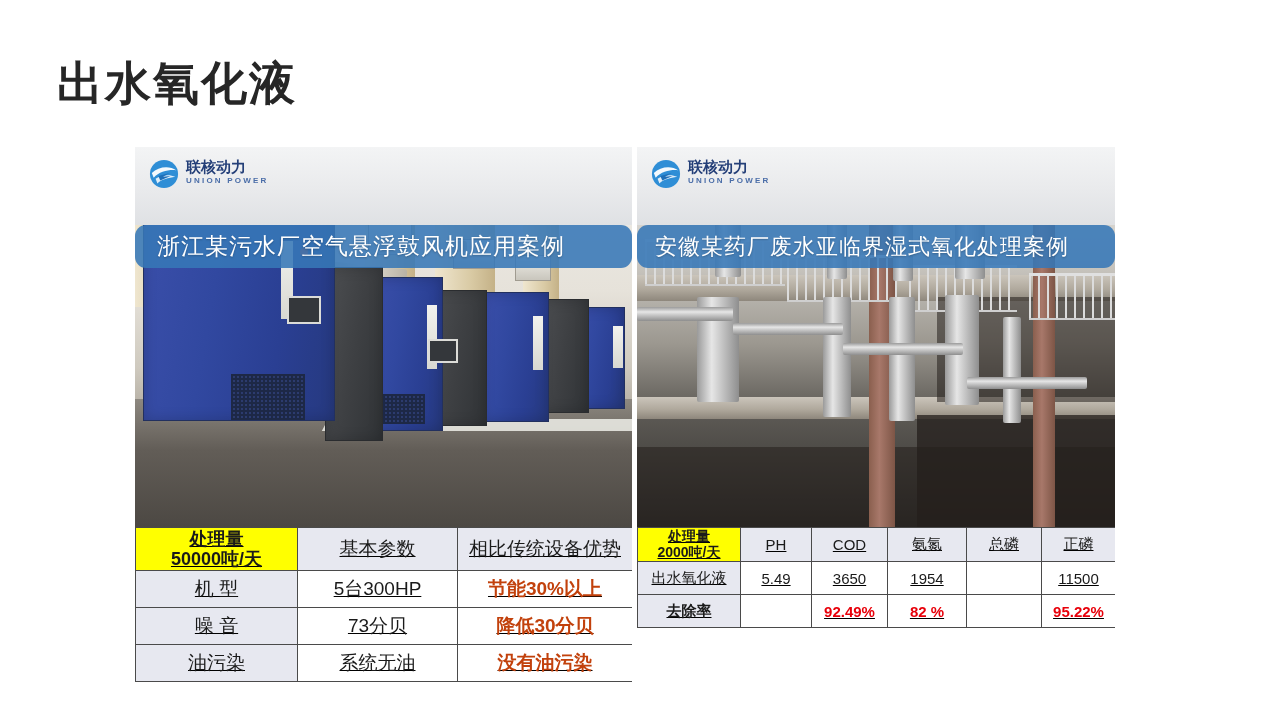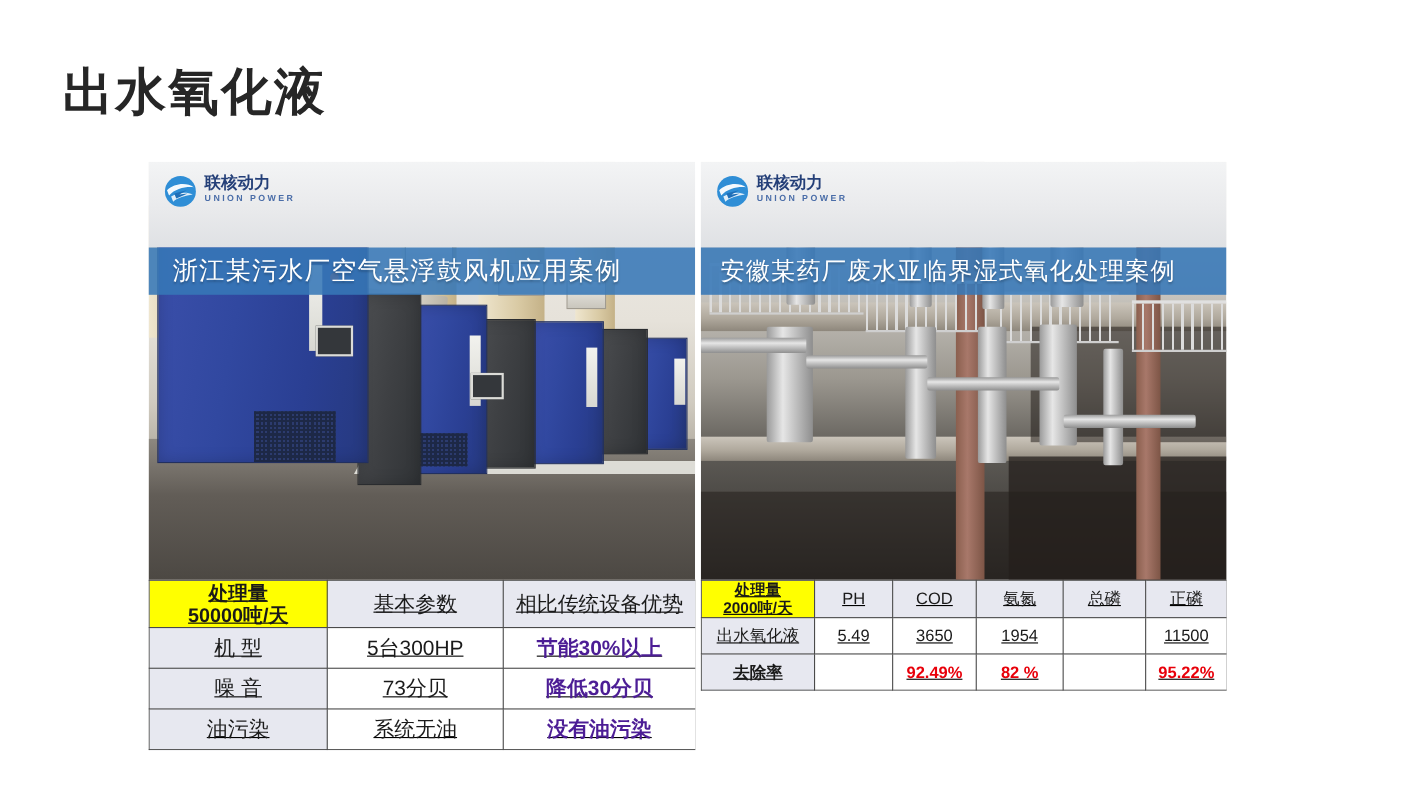--- a/index.html
+++ b/index.html
@@ -163,20 +163,21 @@
   
   .banner {
     position: absolute;
     left: 0; right: 0;
     top: 78px;
     height: 43px;
     background: rgba(55,119,183,0.88);
     display: flex;
     align-items: center;
     z-index: 6;
+    border-radius: 11px;
   }
   .banner-text {
     color: #ffffff;
     font-size: 23px;
     letter-spacing: 1px;
     padding-left: 22px;
     white-space: nowrap;
     text-shadow: 0 1px 2px rgba(0,0,0,.25);
   }
   .case-panel.right .banner-text { font-size: 22px; padding-left: 18px; }
@@ -196,21 +197,21 @@
     color: #1a1a1a;
     background: #ffffff;
   }
   
   .tbl-left td { height: 34px; font-size: 19px; }
   .tbl-left td.first-col { background:#e7e8f0;margin-top:31px; }
   .tbl-left td.head { background:#e7e8f0; font-size:19px; }
   .tbl-left td.yellow {
     background:#ffff00; font-weight:bold; font-size:18px; line-height:1.12; padding:1px 0;
   }
-  .tbl-left td.adv { color:#4c1d95; font-weight:bold; font-size:19px; }
+  .tbl-left td.adv { color:#c2410c; font-weight:bold; font-size:19px; }
 
   
   .tbl-right td { height: 30px; font-size: 15px; }
   .tbl-right td.first-col { background:#e7e8f0; font-size:15px; }
   .tbl-right td.head { background:#e7e8f0; font-size:15px; }
   .tbl-right td.yellow {
     background:#ffff00; font-weight:bold; font-size:14px; line-height:1.12; padding:1px 0;
   }
   .tbl-right td.rate { color:#e8000a; font-weight:bold; font-size:15px; }
   .tbl-right td.rate-label { background:#e7e8f0; font-weight:bold; }

